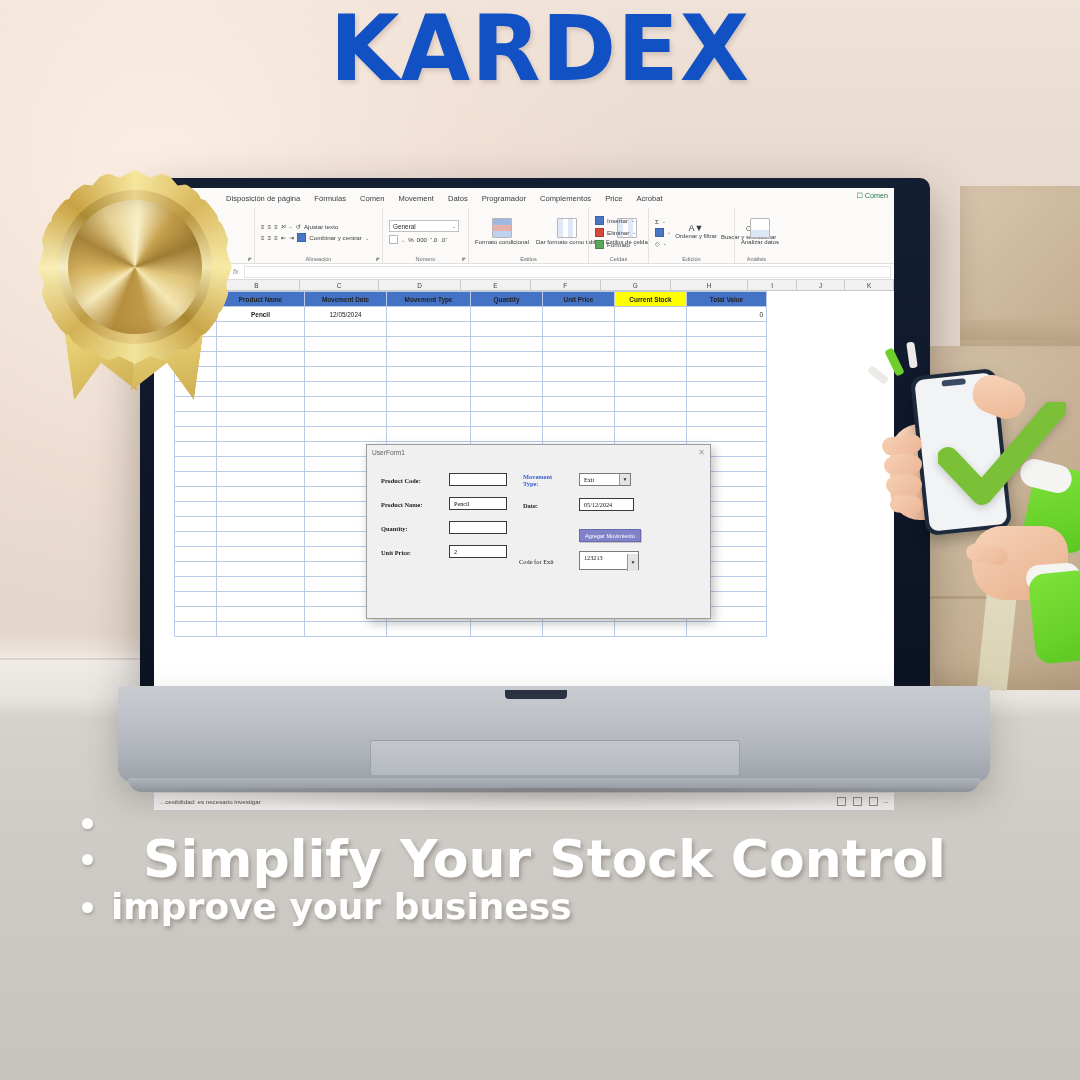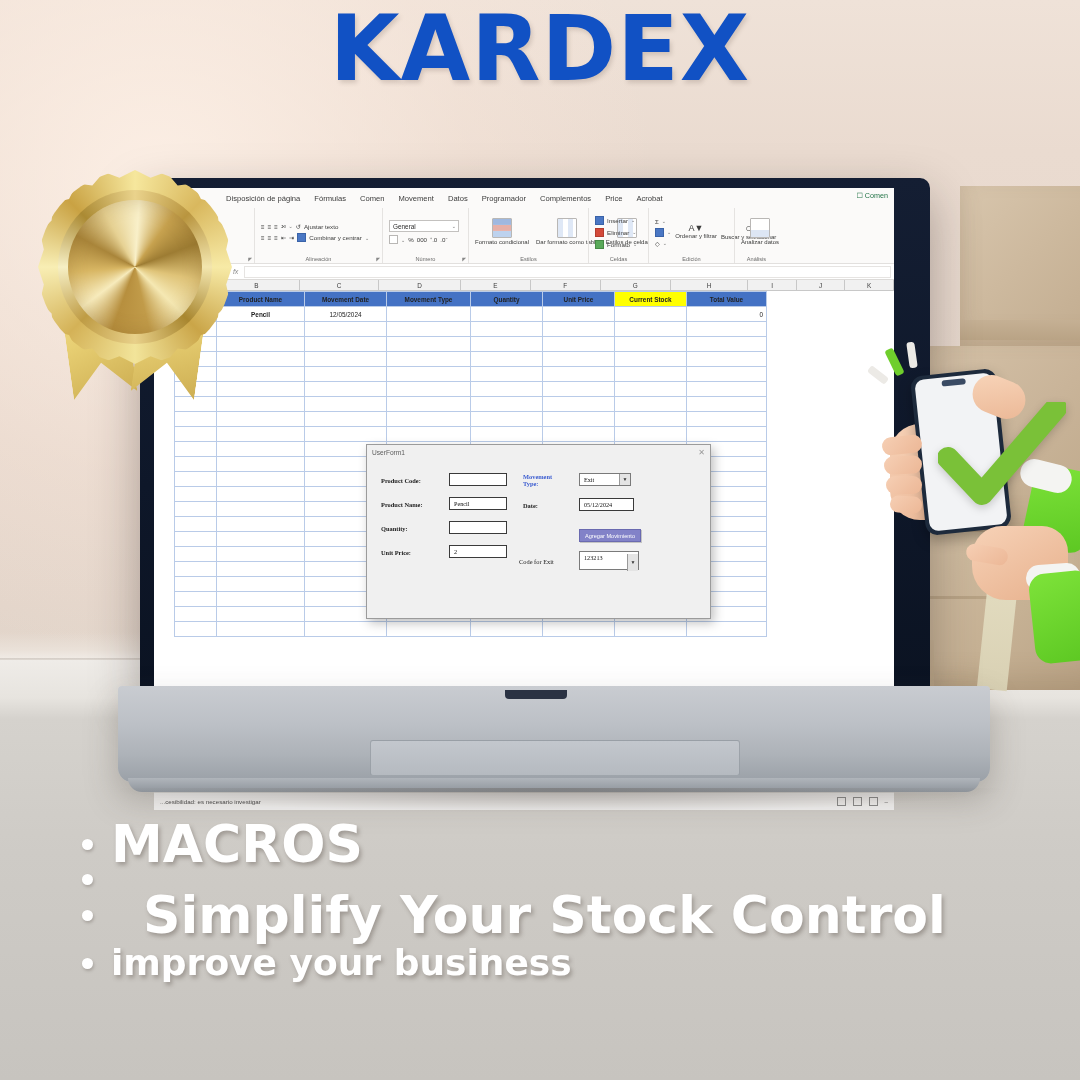--- a/index.html
+++ b/index.html
@@ -950,24 +950,20 @@
   <div class="finger" style="left:86px; top:196px; width:42px; height:17px; transform:rotate(10deg);"></div>
   <div id="cuff2"></div>
   <div id="sleeve2"></div>
 </div>
 
 <div id="title-block">
   <div id="kardex">KARDEX</div>
 </div>
 
 <div id="bullets">
-  <div class="bullet" id="b0">
-    <span class="dot"></span>
-    <span class="btxt">MACROS</span>
-  </div>
   <div class="bullet" id="b1">
     <span class="dot"></span>
   </div>
   <div class="bullet" id="b2">
     <span class="dot"></span>
     <span class="btxt">Simplify Your Stock Control</span>
   </div>
   <div class="bullet" id="b3">
     <span class="dot"></span>
     <span class="btxt">improve your business</span>

